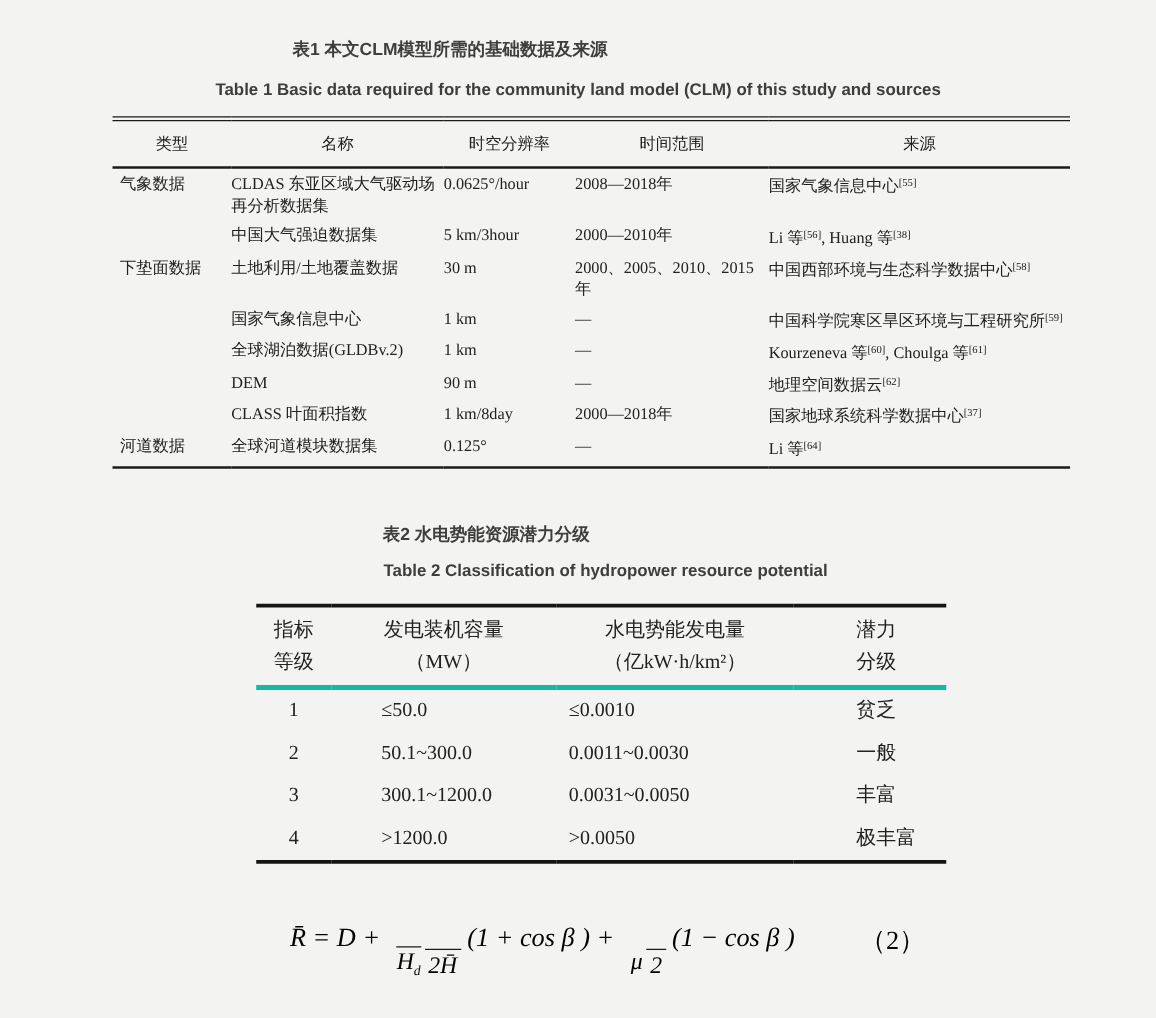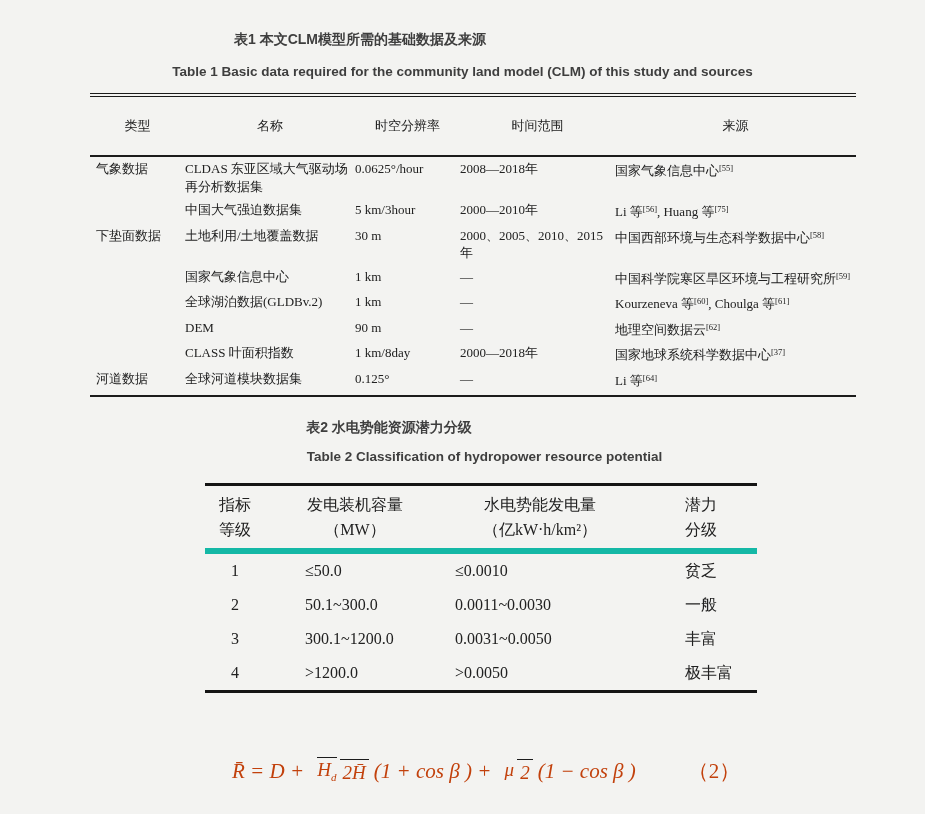--- a/index.html
+++ b/index.html
@@ -18,43 +18,43 @@
   #t2-cap-zh { top:419px; left:0; width:778px; font-size:14px; }
   #t2-cap-en { top:449px; left:22px; width:925px; font-size:13.5px; }
 
   table { border-collapse:collapse; position:absolute; table-layout:fixed; }
   sup { font-size:8.5px; vertical-align:4px; }
 
   
   #table1 { left:90px; top:93px; width:766px; font-size:13px; }
   #table1 thead th {
     border-top:4px double #1b1b1b; border-bottom:2px solid #1b1b1b;
-    font-weight:normal; text-align:center; padding:20px 2px; line-height:18px;
+    font-weight:normal; text-align:center; padding:9px 2px; line-height:18px;
   }
   #table1 td { padding:3px 4px 3px 0; vertical-align:top; line-height:17.5px; }
   #table1 tr.t1-last td { border-bottom:2.5px solid #1b1b1b; padding-bottom:6px; }
   #table1 td.c-type { padding-left:6px; }
 
   
   #table2 { left:205px; top:483px; width:552px; font-size:16px; }
   #table2 thead th {
-    border-top:3px solid #141414; border-bottom:6px solid #14b8a6;
+    border-top:3px solid #141414; border-bottom:4px solid #14b8a6;
     font-weight:normal; text-align:center; padding:6px 0; line-height:25px;
   }
   #table2 td { padding:7px 0; line-height:20px; }
   #table2 tr.t2-last td { border-bottom:3px solid #141414; }
   #table2 .col-level   { text-align:center; }
   #table2 td.col-cap   { text-align:left; padding-left:40px; }
   #table2 td.col-gen   { text-align:left; padding-left:10px; }
   #table2 th.col-grade, #table2 td.col-grade { text-align:left; padding-left:50px; }
 
   
   #formula {
     position:absolute; left:232px; top:738px; height:66px;
-    display:flex; align-items:center; font-size:21px; font-style:italic; color:#c2410c;
+    display:flex; font-size:21px; font-style:italic; color:#000000;
   }
   .f-text { white-space:pre; }
   .frac { display:inline-flex; flex-direction:row; align-items:center; margin:0 5px; font-size:19px; line-height:1.12; }
   .frac .num { padding:0 3px 2px; }
   .frac .den { border-top:1.5px solid #1c1c1c; padding:2px 3px 0; }
   .ol { display:inline-block; border-top:1.5px solid #1c1c1c; padding-top:1px; }
   #formula sub { font-size:11px; }
   .eqnum { margin-left:52px; font-style:normal; }
 </style>
 </head>
@@ -88,21 +88,21 @@
         <td>CLDAS 东亚区域大气驱动场再分析数据集</td>
         <td>0.0625°/hour</td>
         <td>2008—2018年</td>
         <td>国家气象信息中心<sup>[55]</sup></td>
       </tr>
       <tr>
         <td class="c-type"></td>
         <td>中国大气强迫数据集</td>
         <td>5 km/3hour</td>
         <td>2000—2010年</td>
-        <td>Li 等<sup>[56]</sup>, Huang 等<sup>[75]</sup></td>
+        <td>Li 等<sup>[56]</sup>, Huang 等<sup>[38]</sup></td>
       </tr>
       <tr>
         <td class="c-type">下垫面数据</td>
         <td>土地利用/土地覆盖数据</td>
         <td>30 m</td>
         <td>2000、2005、2010、2015年</td>
         <td>中国西部环境与生态科学数据中心<sup>[58]</sup></td>
       </tr>
       <tr>
         <td class="c-type"></td>

